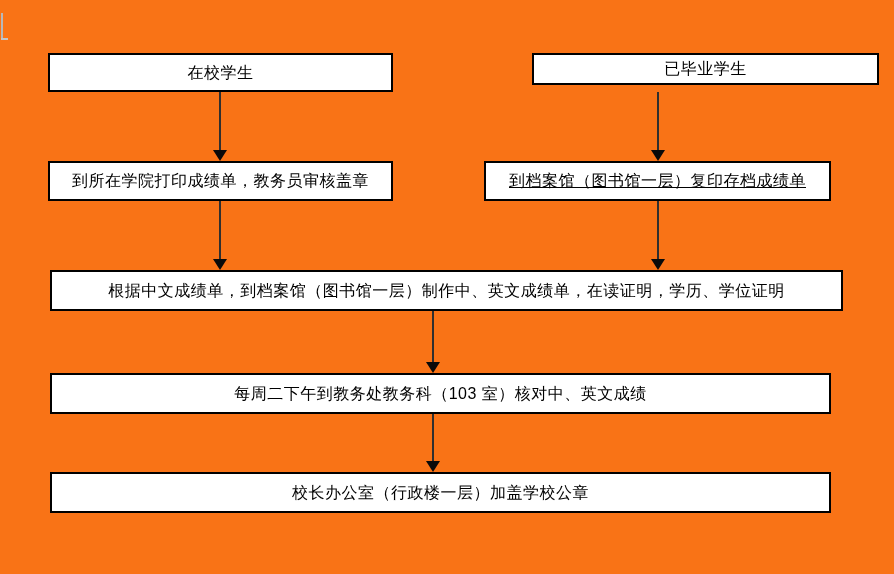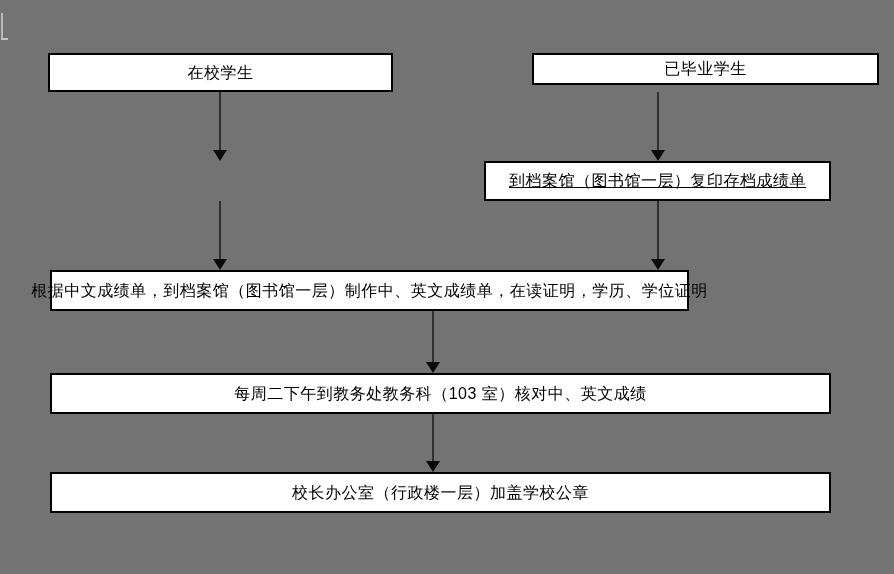--- a/index.html
+++ b/index.html
@@ -8,21 +8,21 @@
     background: #ffffff;
     width: 894px;
     height: 574px;
     font-family: "Liberation Sans", sans-serif;
     overflow: hidden;
   }
   .canvas {
     position: relative;
     width: 894px;
     height: 574px;
-    background: #737373;
+    background: #f97316;
   }
   .node {
     position: absolute;
     border: 2px solid #000000;
     background: #ffffff;
     display: flex;
     align-items: center;
     justify-content: center;
     text-align: center;
     font-size: 16px;
@@ -76,21 +76,21 @@
     bottom: 0;
     width: 7px;
     height: 2px;
     background: #c6c6c6;
   }
   
   #n0 { left: 48px;  top: 53px;  width: 345px; height: 39px; }
   #n1 { left: 484px; top: 53px;  width: 347px; height: 32px; margin-left: 48px; }
   #n2 { left: 48px;  top: 161px; width: 345px; height: 40px; }
   #n3 { left: 484px; top: 161px; width: 347px; height: 40px; text-decoration: underline; }
-  #n4 { left: 50px;  top: 270px; width: 639px; height: 41px; }
+  #n4 { left: 50px;  top: 270px; width: 793px; height: 41px; }
   #n5 { left: 50px;  top: 373px; width: 781px; height: 41px; }
   #n6 { left: 50px;  top: 472px; width: 781px; height: 41px; text-align: right; }
   
   #a0 { left: 213px; top: 92px;  height: 69px; }
   #a1 { left: 651px; top: 92px;  height: 69px; }
   #a2 { left: 213px; top: 201px; height: 69px; }
   #a3 { left: 651px; top: 201px; height: 69px; }
   #a4 { left: 426px; top: 311px; height: 62px; }
   #a5 { left: 426px; top: 414px; height: 58px; }
 </style>
@@ -111,20 +111,21 @@
   <div id="a0" class="arrow">
     <span class="line"></span>
     <span class="head"></span>
   </div>
 
   <div id="a1" class="arrow">
     <span class="line"></span>
     <span class="head"></span>
   </div>
 
+  <div id="n2" class="node">到所在学院打印成绩单，教务员审核盖章</div>
 
   <div id="n3" class="node">到档案馆（图书馆一层）复印存档成绩单</div>
 
   <div id="a2" class="arrow">
     <span class="line"></span>
     <span class="head"></span>
   </div>
 
   <div id="a3" class="arrow">
     <span class="line"></span>

